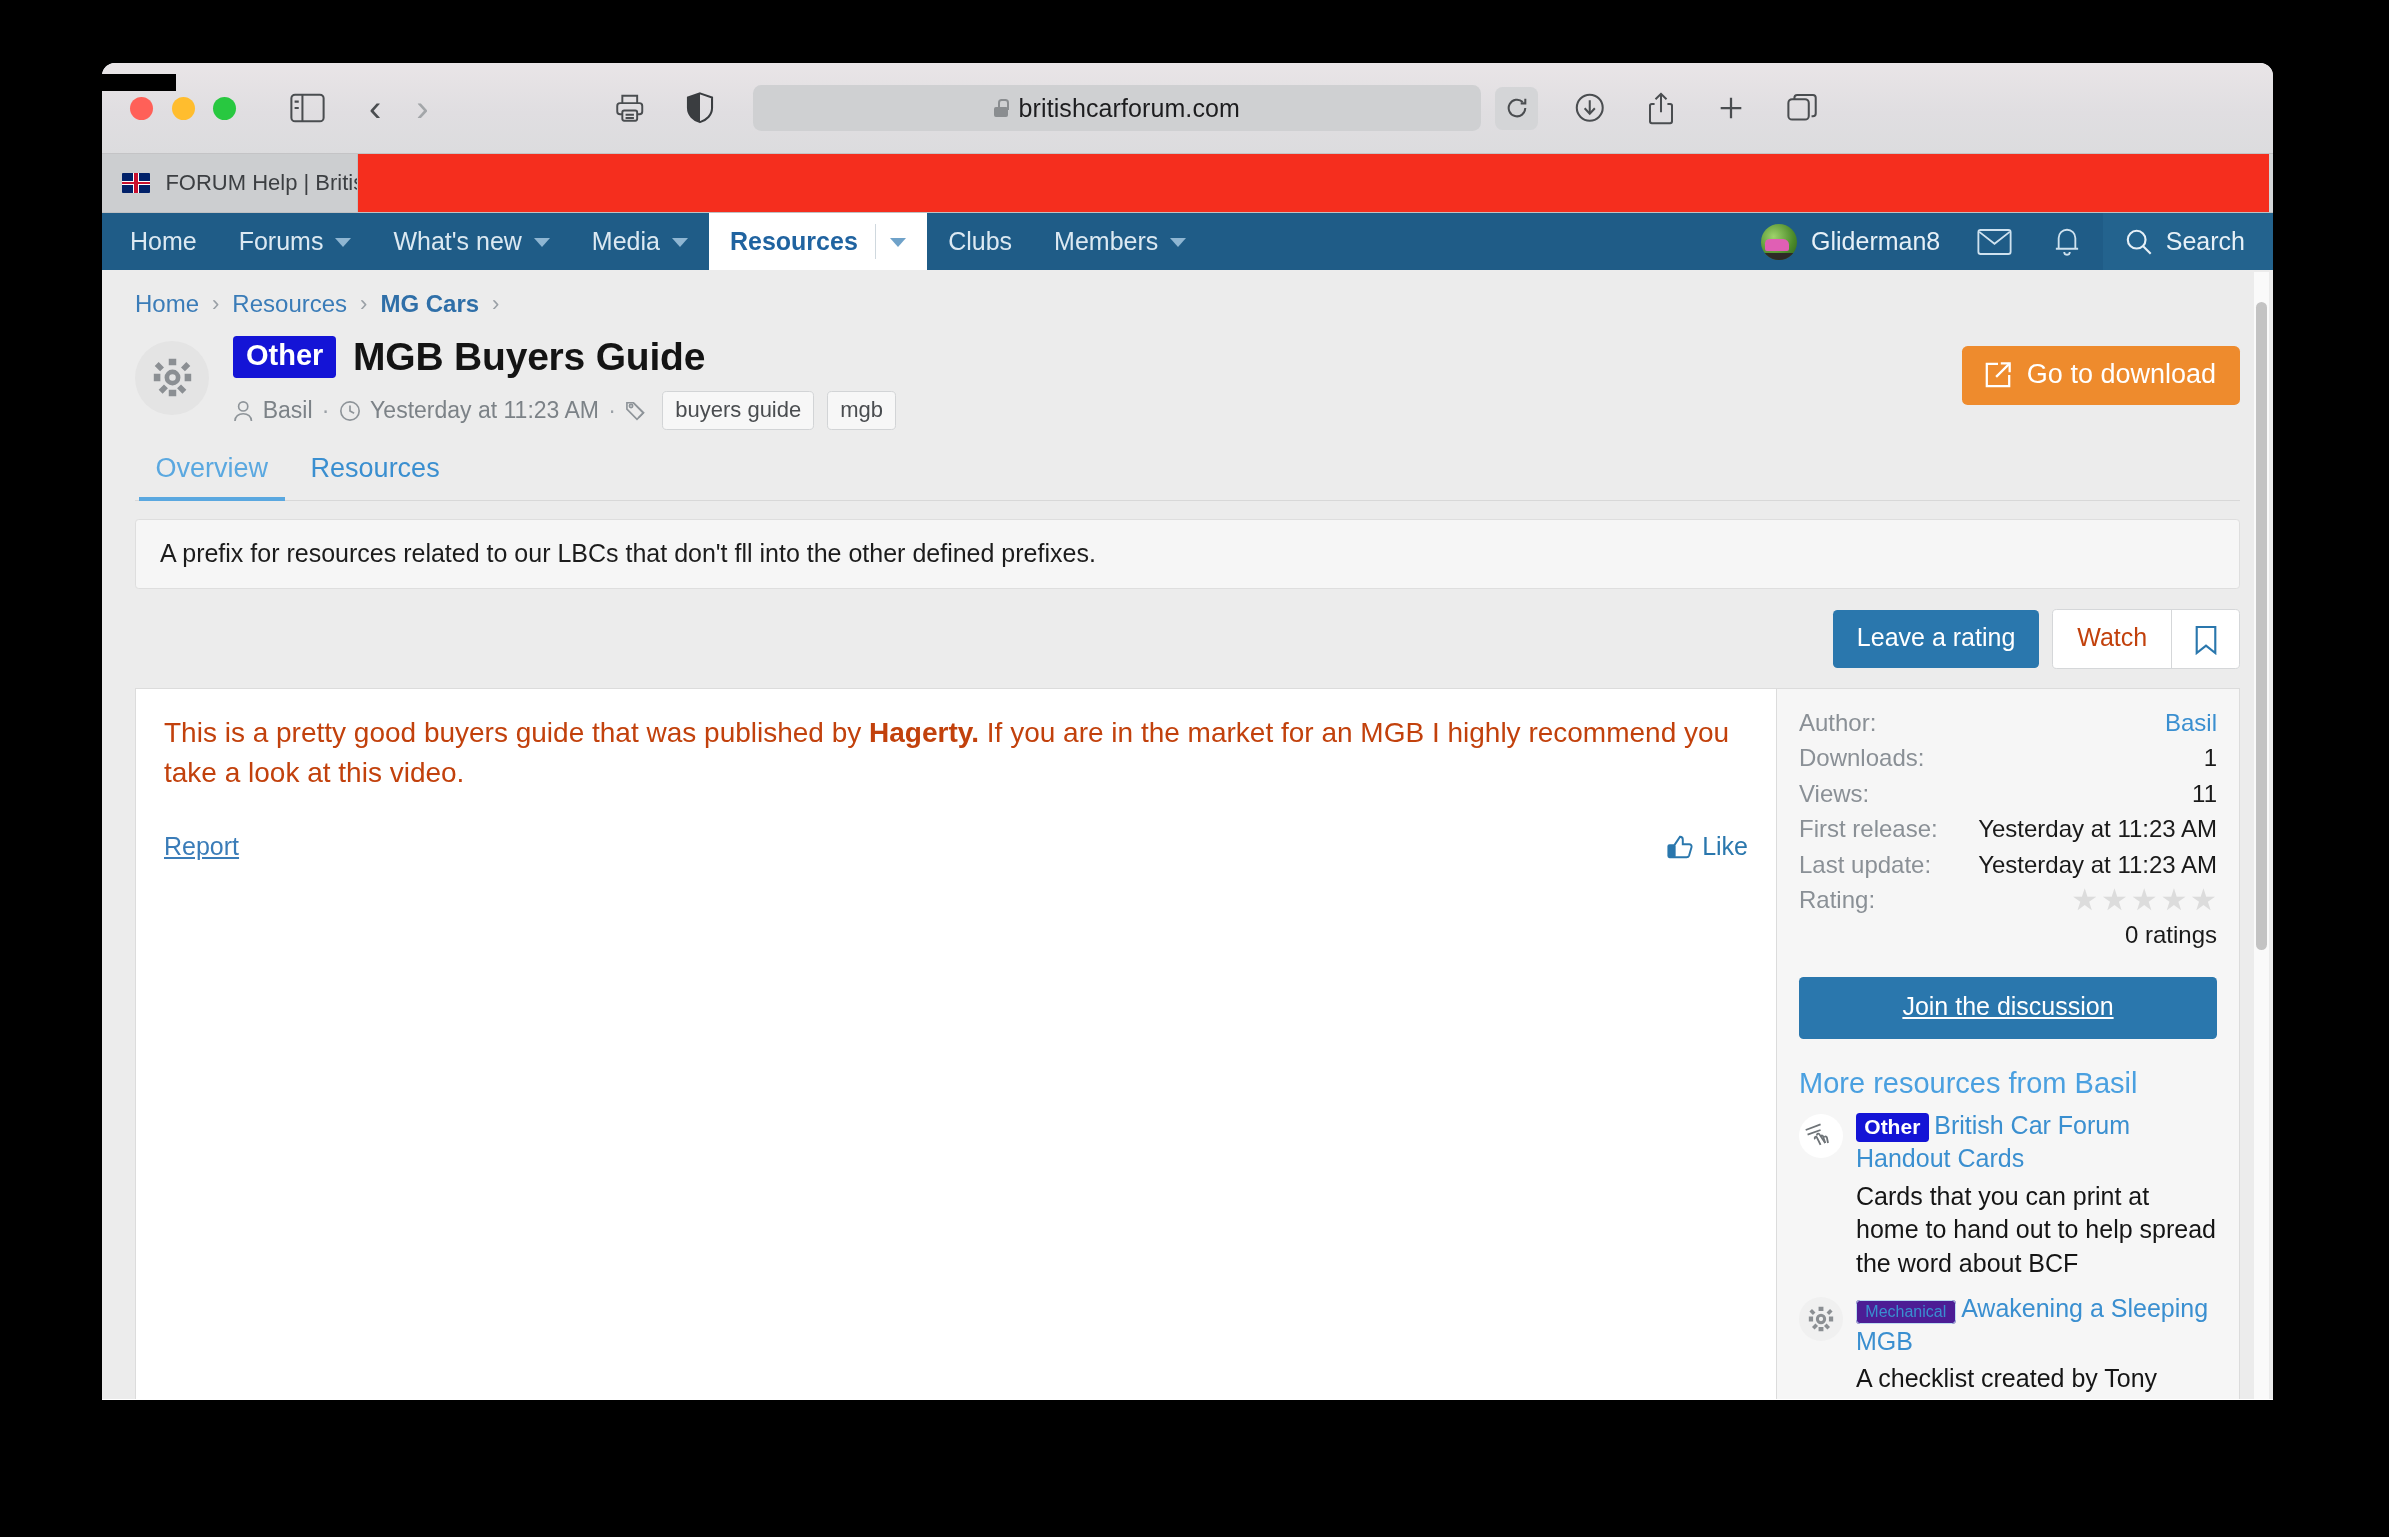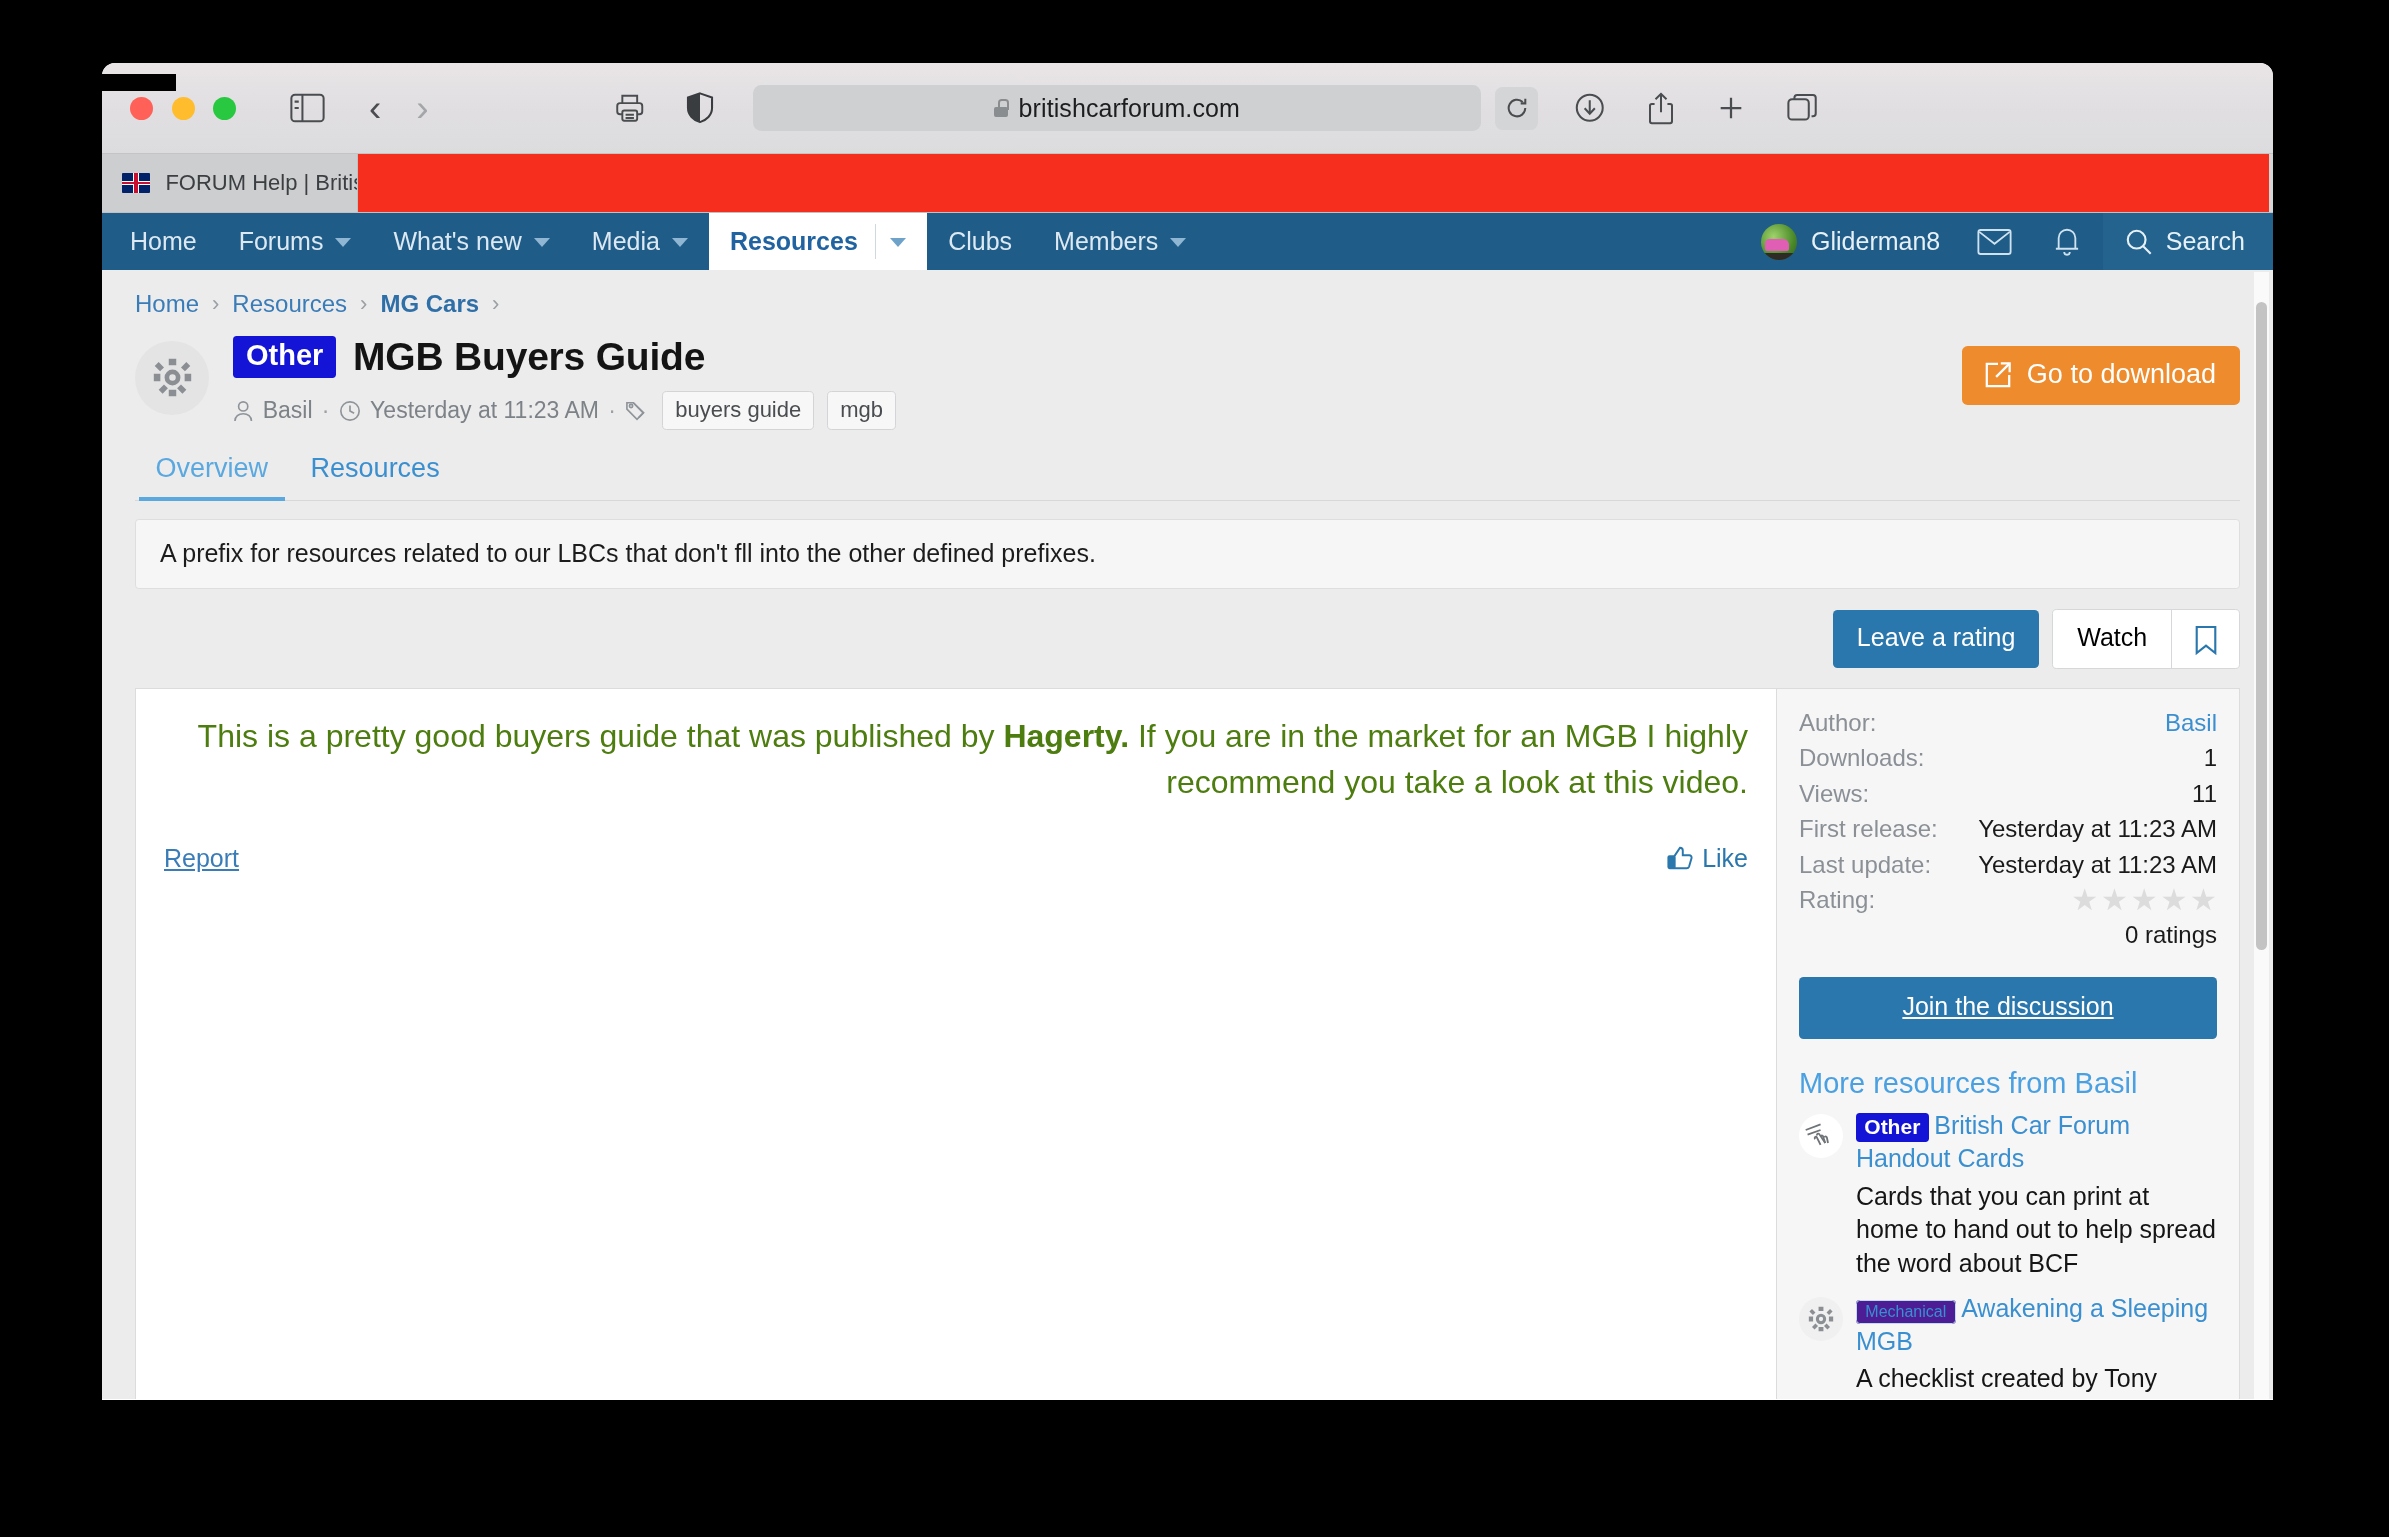--- a/index.html
+++ b/index.html
@@ -212,26 +212,26 @@
 
   .actions-row {
     display: flex; justify-content: flex-end; align-items: center; gap: 0;
     margin-top: 20.4px;
   }
   .btn-rate {
     background: #2a77ad; color: #fff; font-size: 25px;
     padding: 13px 24px 15.7px 24px; border-radius: 4.6px; margin-right: 13px;
   }
   .btn-group { display: flex; border: 0.9px solid #d5d7d9; border-radius: 4.6px; background: #fff; overflow: hidden; }
-  .btn-watch { font-size: 25px; color: #000000; padding: 13px 24px 15.7px 24px; }
+  .btn-watch { font-size: 25px; color: #c2410c; padding: 13px 24px 15.7px 24px; }
   .btn-bm { padding: 13px 20.4px 12px 20.4px; border-left: 0.9px solid #d5d7d9; display:flex; align-items:center; }
 
   .main-split { display: flex; margin-top: 18.5px; border: 0.9px solid #dcdcdc; background: #fff; }
   .article { flex: 1; padding: 24px 28px 0 28px; min-height: 704px; }
-  .article p { font-size: 32px; line-height: 1.44; color: #4d7c0f; text-align: right; }
+  .article p { font-size: 28px; line-height: 1.44; color: #c2410c; }
   .article .afoot {
     display: flex; align-items: center; margin-top: 39px;
   }
   .article .afoot .rep { font-size: 25px; color: #3a7cb8; }
   .article .afoot .like {
     margin-left: auto; font-size: 25px; color: #2a77ad;
     display: flex; align-items: center; gap: 9.3px;
   }
 
   .side {

